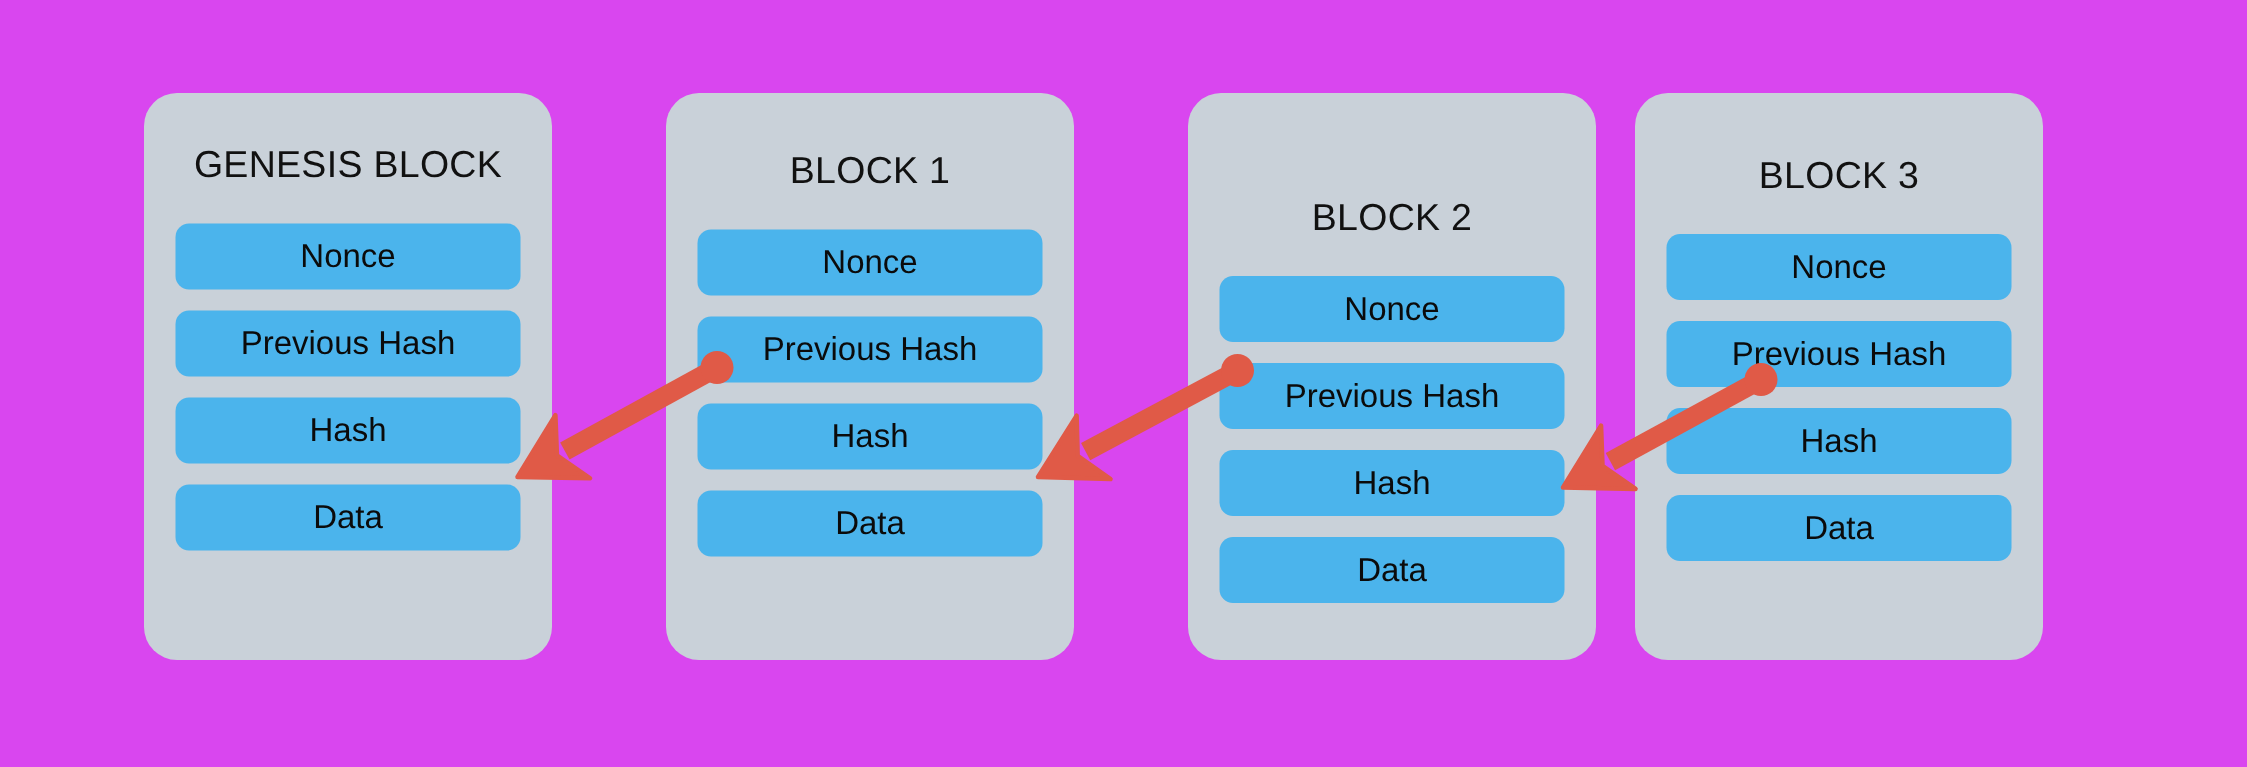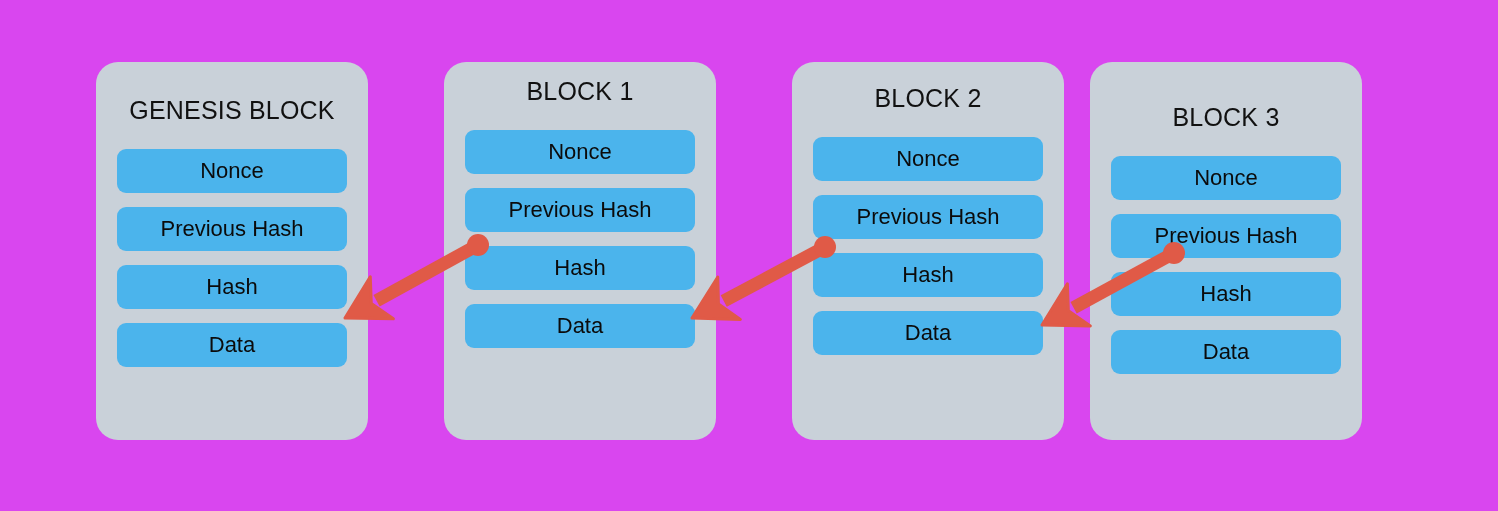--- a/index.html
+++ b/index.html
@@ -77,30 +77,30 @@
   <div id="blocks-layer">
       <div class="block-card" style="left: 96px; top: 62px; width: 272px; height: 378px; padding-top: 36px;">
         <div class="block-title">GENESIS BLOCK</div>
         <div class="field-list" style="margin-top: 26px;">
           <div class="field-row">Nonce</div>
           <div class="field-row">Previous Hash</div>
           <div class="field-row">Hash</div>
           <div class="field-row">Data</div>
         </div>
       </div>
-      <div class="block-card" style="left: 444px; top: 62px; width: 272px; height: 378px; padding-top: 17px;">
+      <div class="block-card" style="left: 444px; top: 62px; width: 272px; height: 378px; padding-top: 40px;">
         <div class="block-title">BLOCK 1</div>
         <div class="field-list" style="margin-top: 26px;">
           <div class="field-row">Nonce</div>
           <div class="field-row">Previous Hash</div>
           <div class="field-row">Hash</div>
           <div class="field-row">Data</div>
         </div>
       </div>
-      <div class="block-card" style="left: 792px; top: 62px; width: 272px; height: 378px; padding-top: 24px;">
+      <div class="block-card" style="left: 792px; top: 62px; width: 272px; height: 378px; padding-top: 71px;">
         <div class="block-title">BLOCK 2</div>
         <div class="field-list" style="margin-top: 26px;">
           <div class="field-row">Nonce</div>
           <div class="field-row">Previous Hash</div>
           <div class="field-row">Hash</div>
           <div class="field-row">Data</div>
         </div>
       </div>
       <div class="block-card" style="left: 1090px; top: 62px; width: 272px; height: 378px; padding-top: 43px;">
         <div class="block-title">BLOCK 3</div>

